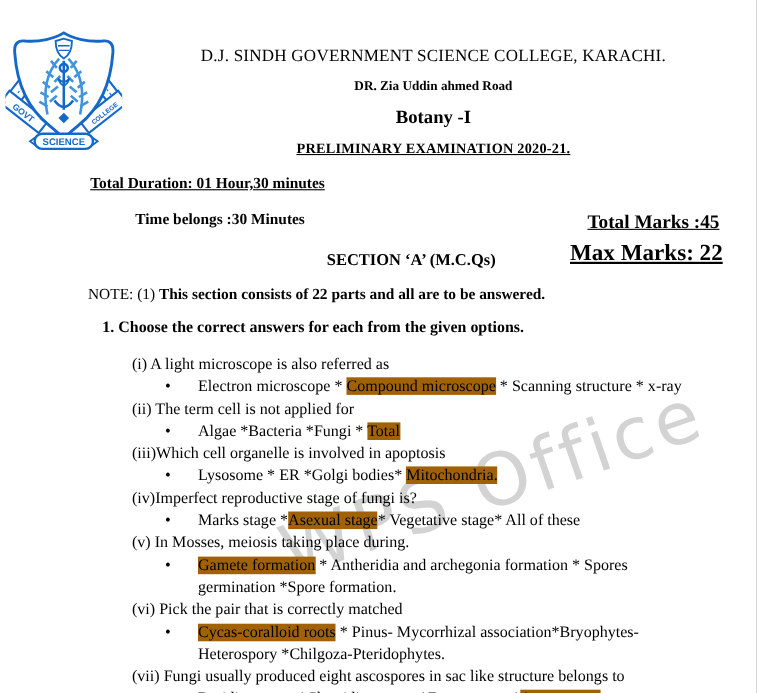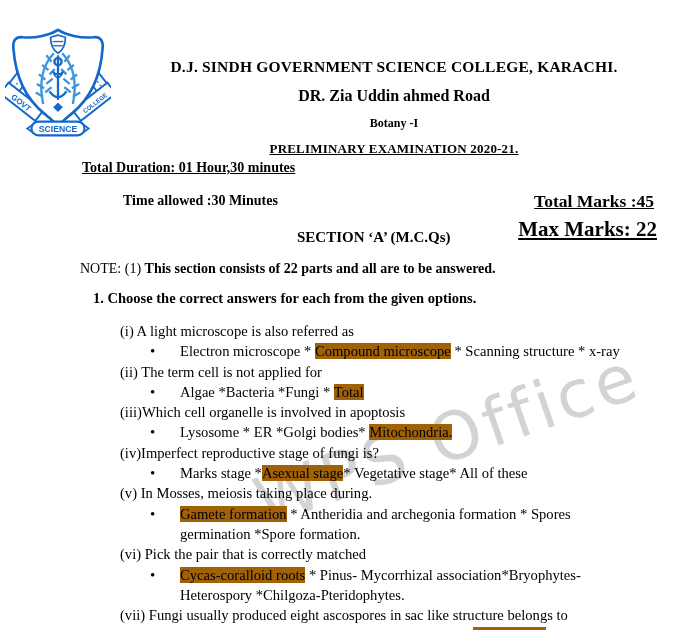--- a/index.html
+++ b/index.html
@@ -14,23 +14,23 @@
     position:absolute; left:245px; top:468px; z-index:0;
     transform:rotate(-19deg); transform-origin:0 0;
     font-family:"DejaVu Sans","Liberation Sans",sans-serif;
     font-size:66px; letter-spacing:4px; white-space:nowrap;
     color:rgba(175,175,175,0.55); font-weight:400; pointer-events:none;
   }
   .z1 { z-index:1; }
   
   .crest { position:absolute; left:5px; top:25px; width:106px; height:120px; z-index:1; }
   .head-block { position:absolute; left:116px; top:42px; width:556px; text-align:center; z-index:1; }
-  .college  { font-size:15.5px; font-weight:bold; letter-spacing:0.2px; margin-bottom:11px;margin-top:16px; }
-  .address  { font-size:16px;   font-weight:bold; margin-bottom:11px; }
-  .subject  { font-size:12px; font-weight:bold; margin-bottom:10px; }
+  .college  { font-size:15.5px; font-weight:normal; letter-spacing:0.2px; margin-bottom:11px; }
+  .address  { font-size:12px;   font-weight:bold; margin-bottom:11px; }
+  .subject  { font-size:17px; font-weight:bold; margin-bottom:10px; }
   .examtitle{ font-size:13px;   font-weight:bold; text-decoration:underline; letter-spacing:0.2px; }
   
   .duration   { left:82px;  top:160px; font-size:14px; font-weight:bold; text-decoration:underline; }
   .timeallowed{ left:123px; top:193px; font-size:14px; font-weight:bold; }
   .totalmarks { right:34px; top:191px; font-size:17.5px; font-weight:bold; text-decoration:underline; }
   .section    { left:297px; top:229px; font-size:15px; font-weight:bold; }
   .maxmarks   { right:31px; top:217px; font-size:21px; font-weight:bold; text-decoration:underline; }
   .note       { left:80px;  top:261px; font-size:14px; }
   .note b     { font-weight:bold; }
   .instruction{ left:93px;  top:290px; font-size:14.5px; font-weight:bold; }
@@ -103,21 +103,21 @@
   </svg>
 
   <div class="head-block">
     <div class="college">D.J. SINDH GOVERNMENT SCIENCE COLLEGE, KARACHI.</div>
     <div class="address">DR. Zia Uddin ahmed Road</div>
     <div class="subject">Botany -I</div>
     <div class="examtitle">PRELIMINARY EXAMINATION 2020-21.</div>
   </div>
 
   <div class="abs z1 duration">Total Duration: 01 Hour,30 minutes</div>
-  <div class="abs z1 timeallowed">Time allowed :30 Minutes</div>
+  <div class="abs z1 timeallowed">Time belongs :30 Minutes</div>
   <div class="abs z1 totalmarks">Total Marks :45</div>
   <div class="abs z1 section">SECTION ‘A’ (M.C.Qs)</div>
   <div class="abs z1 maxmarks">Max Marks: 22</div>
   <div class="abs z1 note"><span>NOTE: (1) </span><b>This section consists of 22 parts and all are to be answered.</b></div>
   <div class="abs z1 instruction">1. Choose the correct answers for each from the given options.</div>
 
   <div class="questions">
 
     <div class="q">
       <div class="q-text">(i)  A light microscope is also referred as</div>

